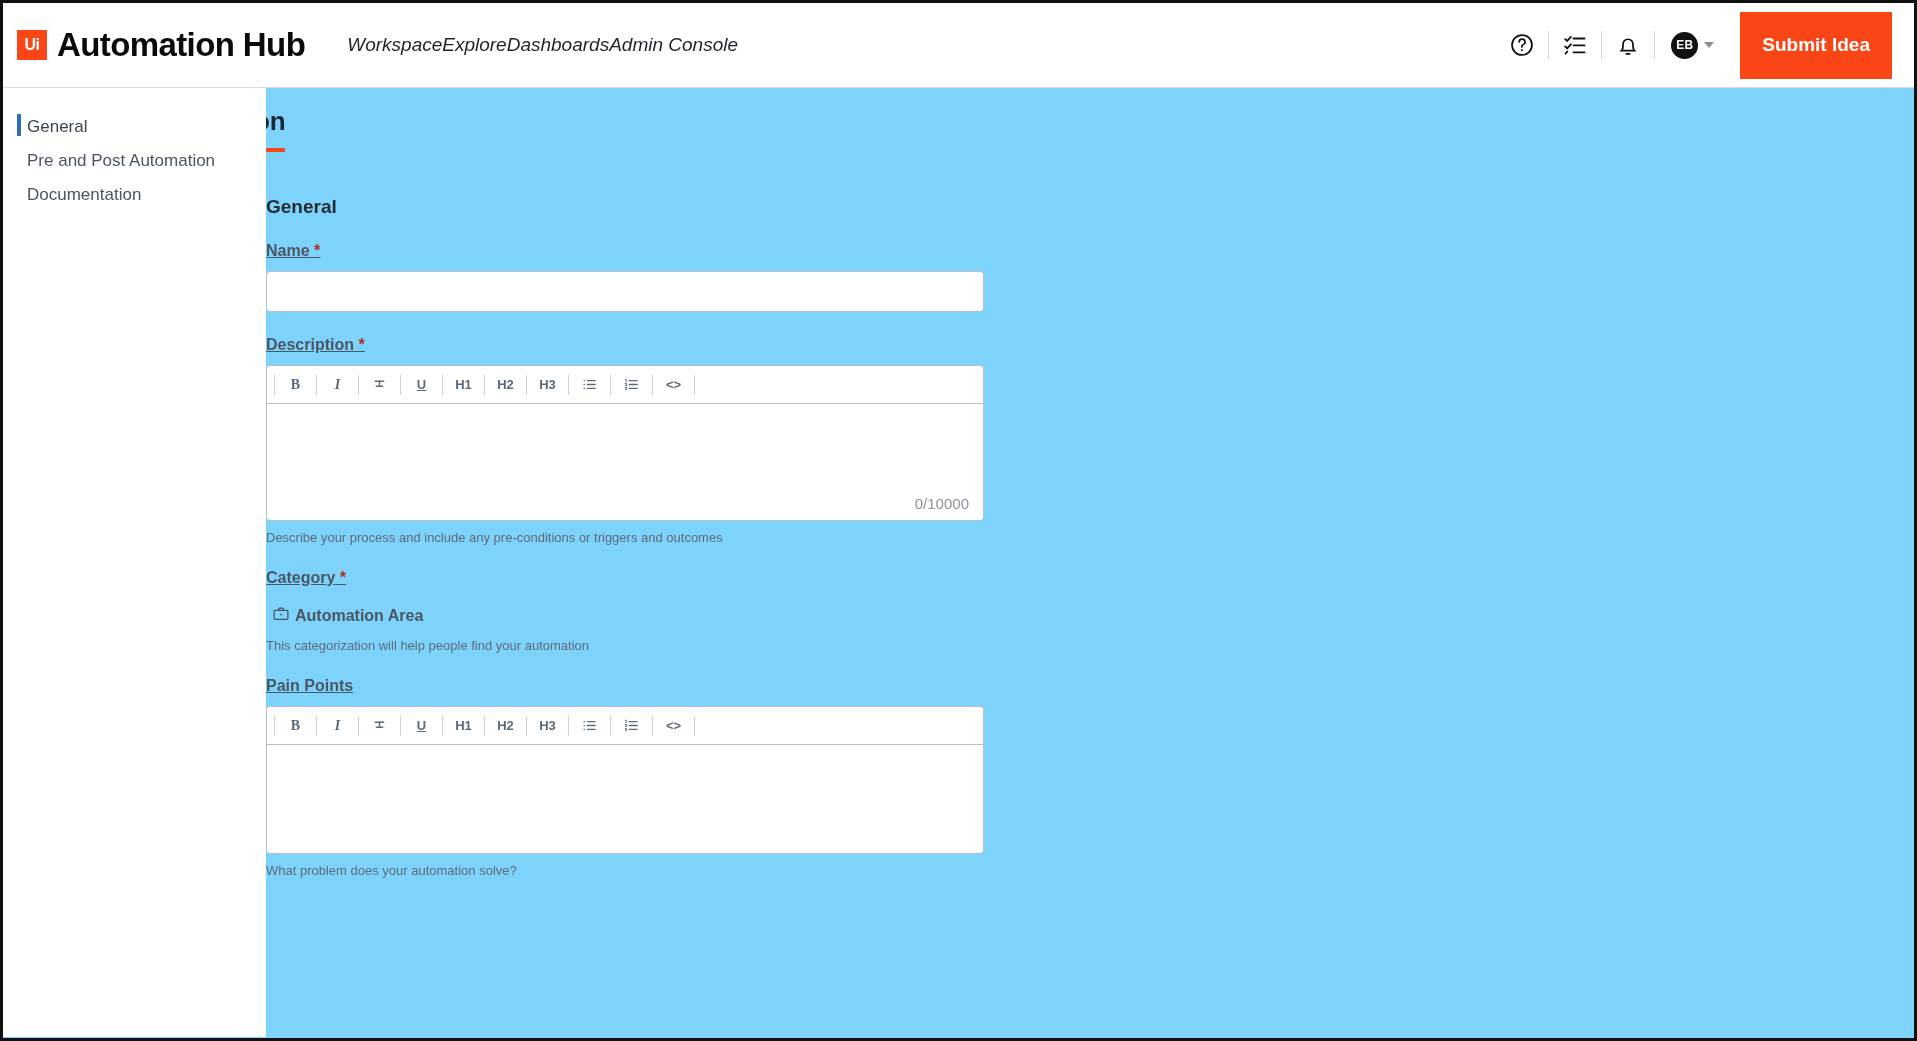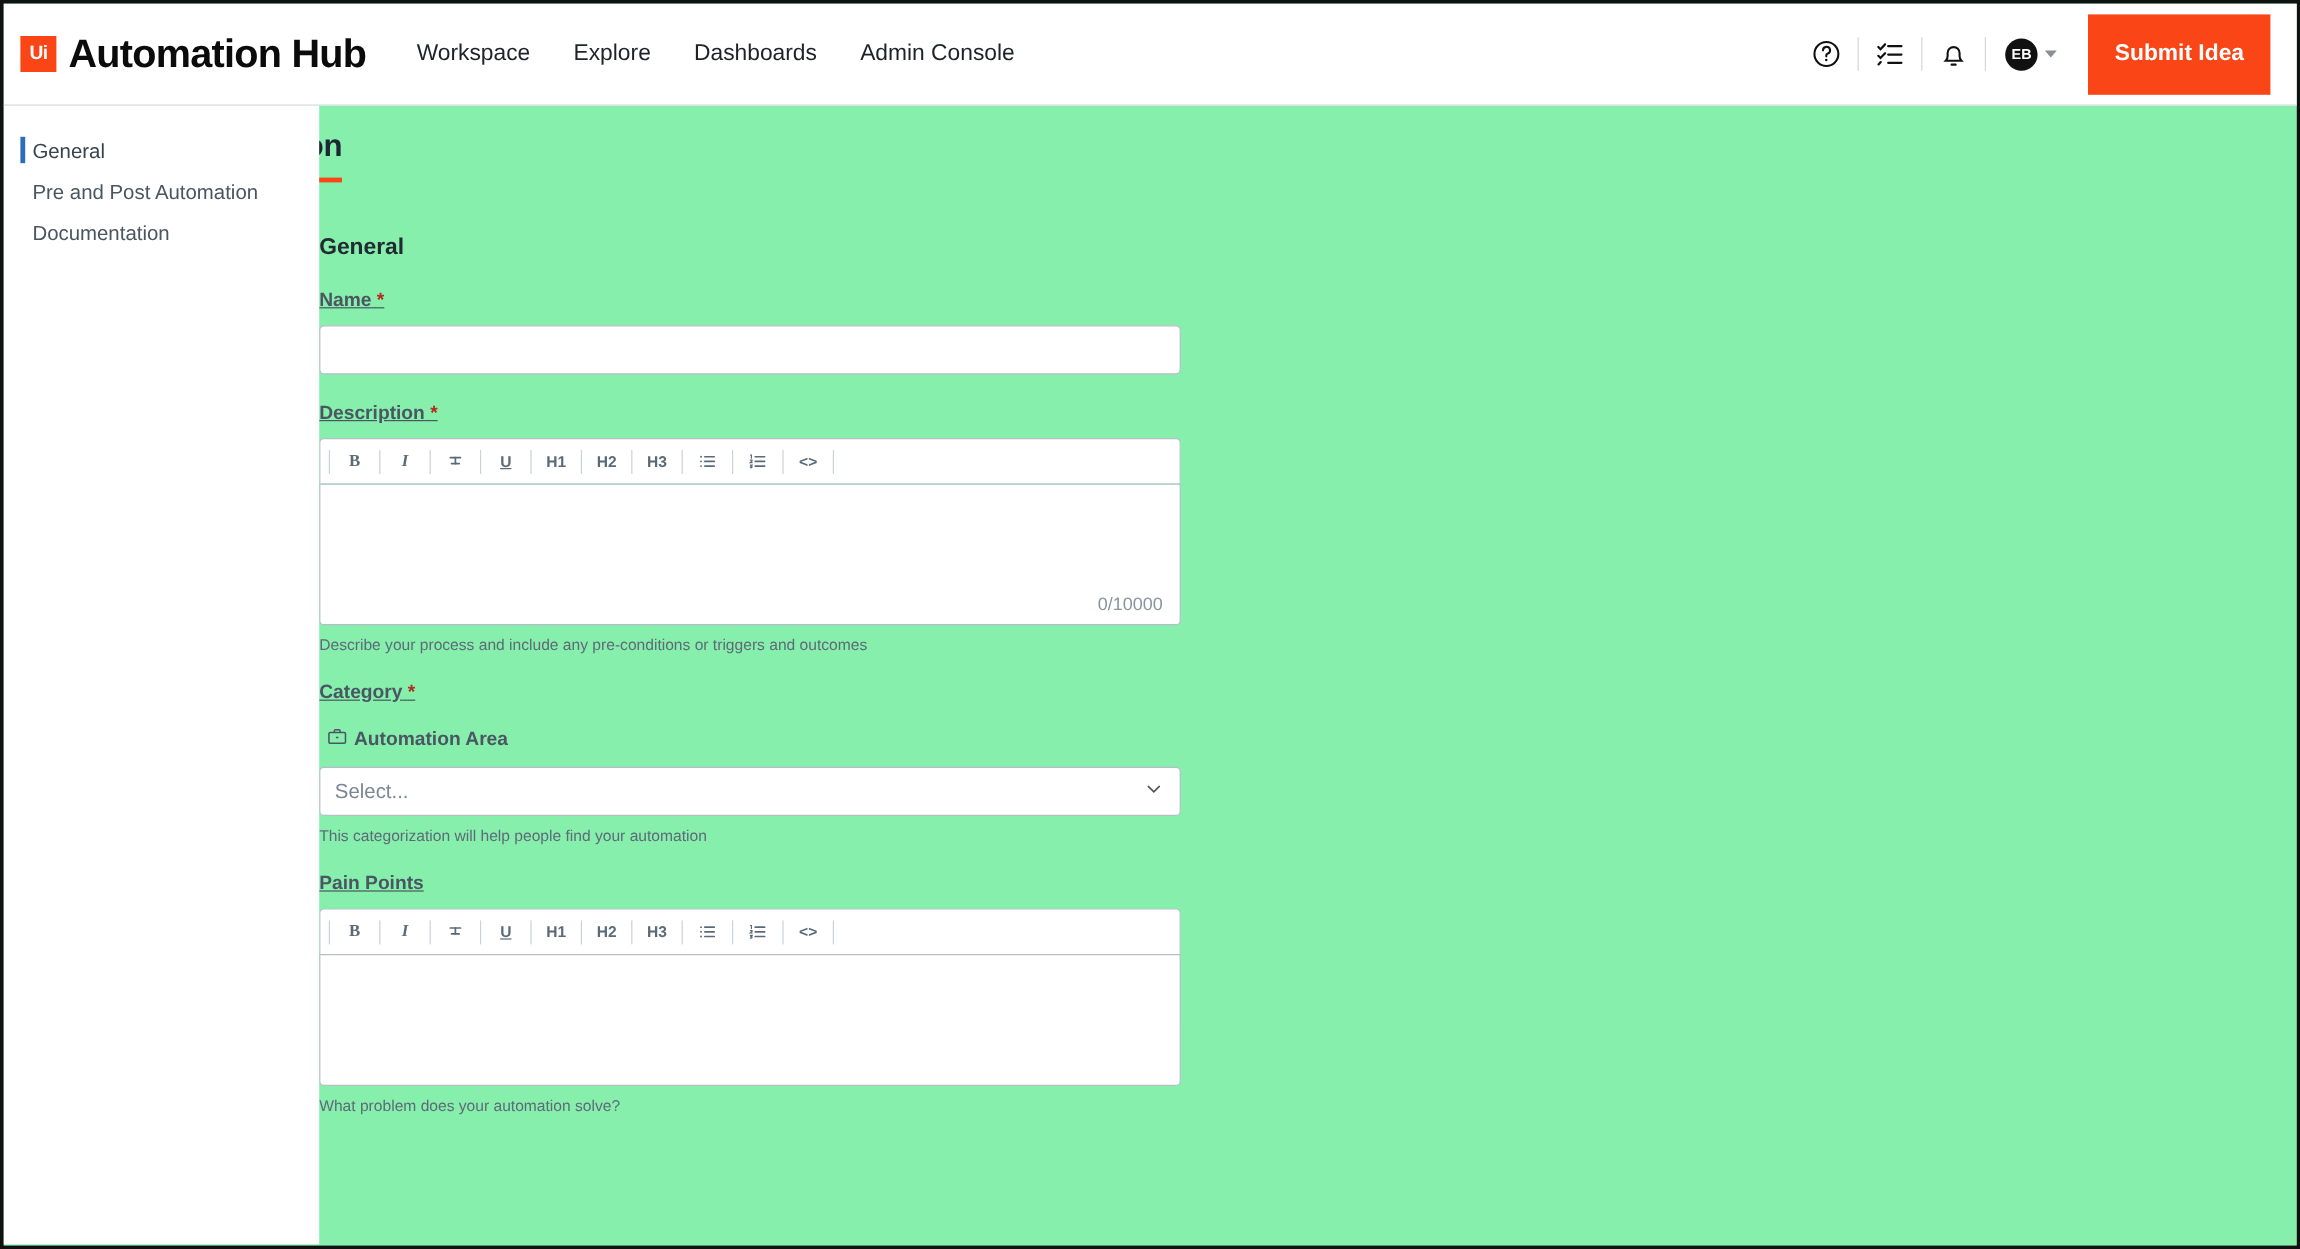--- a/index.html
+++ b/index.html
@@ -5,21 +5,21 @@
   * { box-sizing: border-box; }
   html, body {
     margin: 0; padding: 0;
     background: #ffffff;
     font-family: "Liberation Sans", sans-serif;
   }
   .screen {
     position: relative;
     width: 1917px;
     height: 1041px;
-    background: #86efac;
+    background: #7dd3fc;
     border: 3px solid #111111;
     overflow: hidden;
   }
 
   
   .header {
     position: relative;
     height: 85px;
     background: #ffffff;
     border-bottom: 1px solid #d9dce0;
@@ -40,22 +40,22 @@
   .brand-name {
     font-size: 33px;
     font-weight: bold;
     color: #0b0b0b;
     letter-spacing: -0.6px;
     white-space: nowrap;
   }
   .nav {
     display: flex;
     align-items: flex-end;
-    gap: 36px;
     margin-left: 42px;
+    font-style: italic;
   }
   .nav-item {
     font-size: 19px;
     color: #1f2329;
     cursor: pointer;
     white-space: nowrap;
   }
   .header-right {
     margin-left: auto;
     display: flex;
@@ -412,30 +412,20 @@
           <div class="cat-row">
             <span>
               <svg width="18" height="18" viewBox="0 0 24 24" fill="none" stroke="#4b5663" stroke-width="1.7">
                 <rect x="2.8" y="7.2" width="18.4" height="12" rx="1.4"></rect>
                 <path d="M8.8 7.2V5.4c0-.7.6-1.2 1.3-1.2h3.8c.7 0 1.3.5 1.3 1.2v1.8"></path>
                 <path d="M10.6 12.8h2.8"></path>
               </svg>
             </span>
             <span class="cat-label">Automation Area</span>
           </div>
-          <div class="select-wrap">
-            <div class="select-box">
-              <span>Select...</span>
-            </div>
-            <span class="select-chev">
-              <svg width="17" height="17" viewBox="0 0 24 24" fill="none" stroke="#4a5560" stroke-width="1.9" stroke-linecap="round">
-                <path d="M5.5 9l6.5 6.4L18.5 9"></path>
-              </svg>
-            </span>
-          </div>
           <div class="helper">This categorization will help people find your automation</div>
         </div>
 
         <div class="field">
           <div class="field-label">Pain Points</div>
           <div class="rte">
             <div class="rte-toolbar">
               <div class="rte-sep"></div>
               <div class="rte-btn">B</div>
               <div class="rte-sep"></div>

